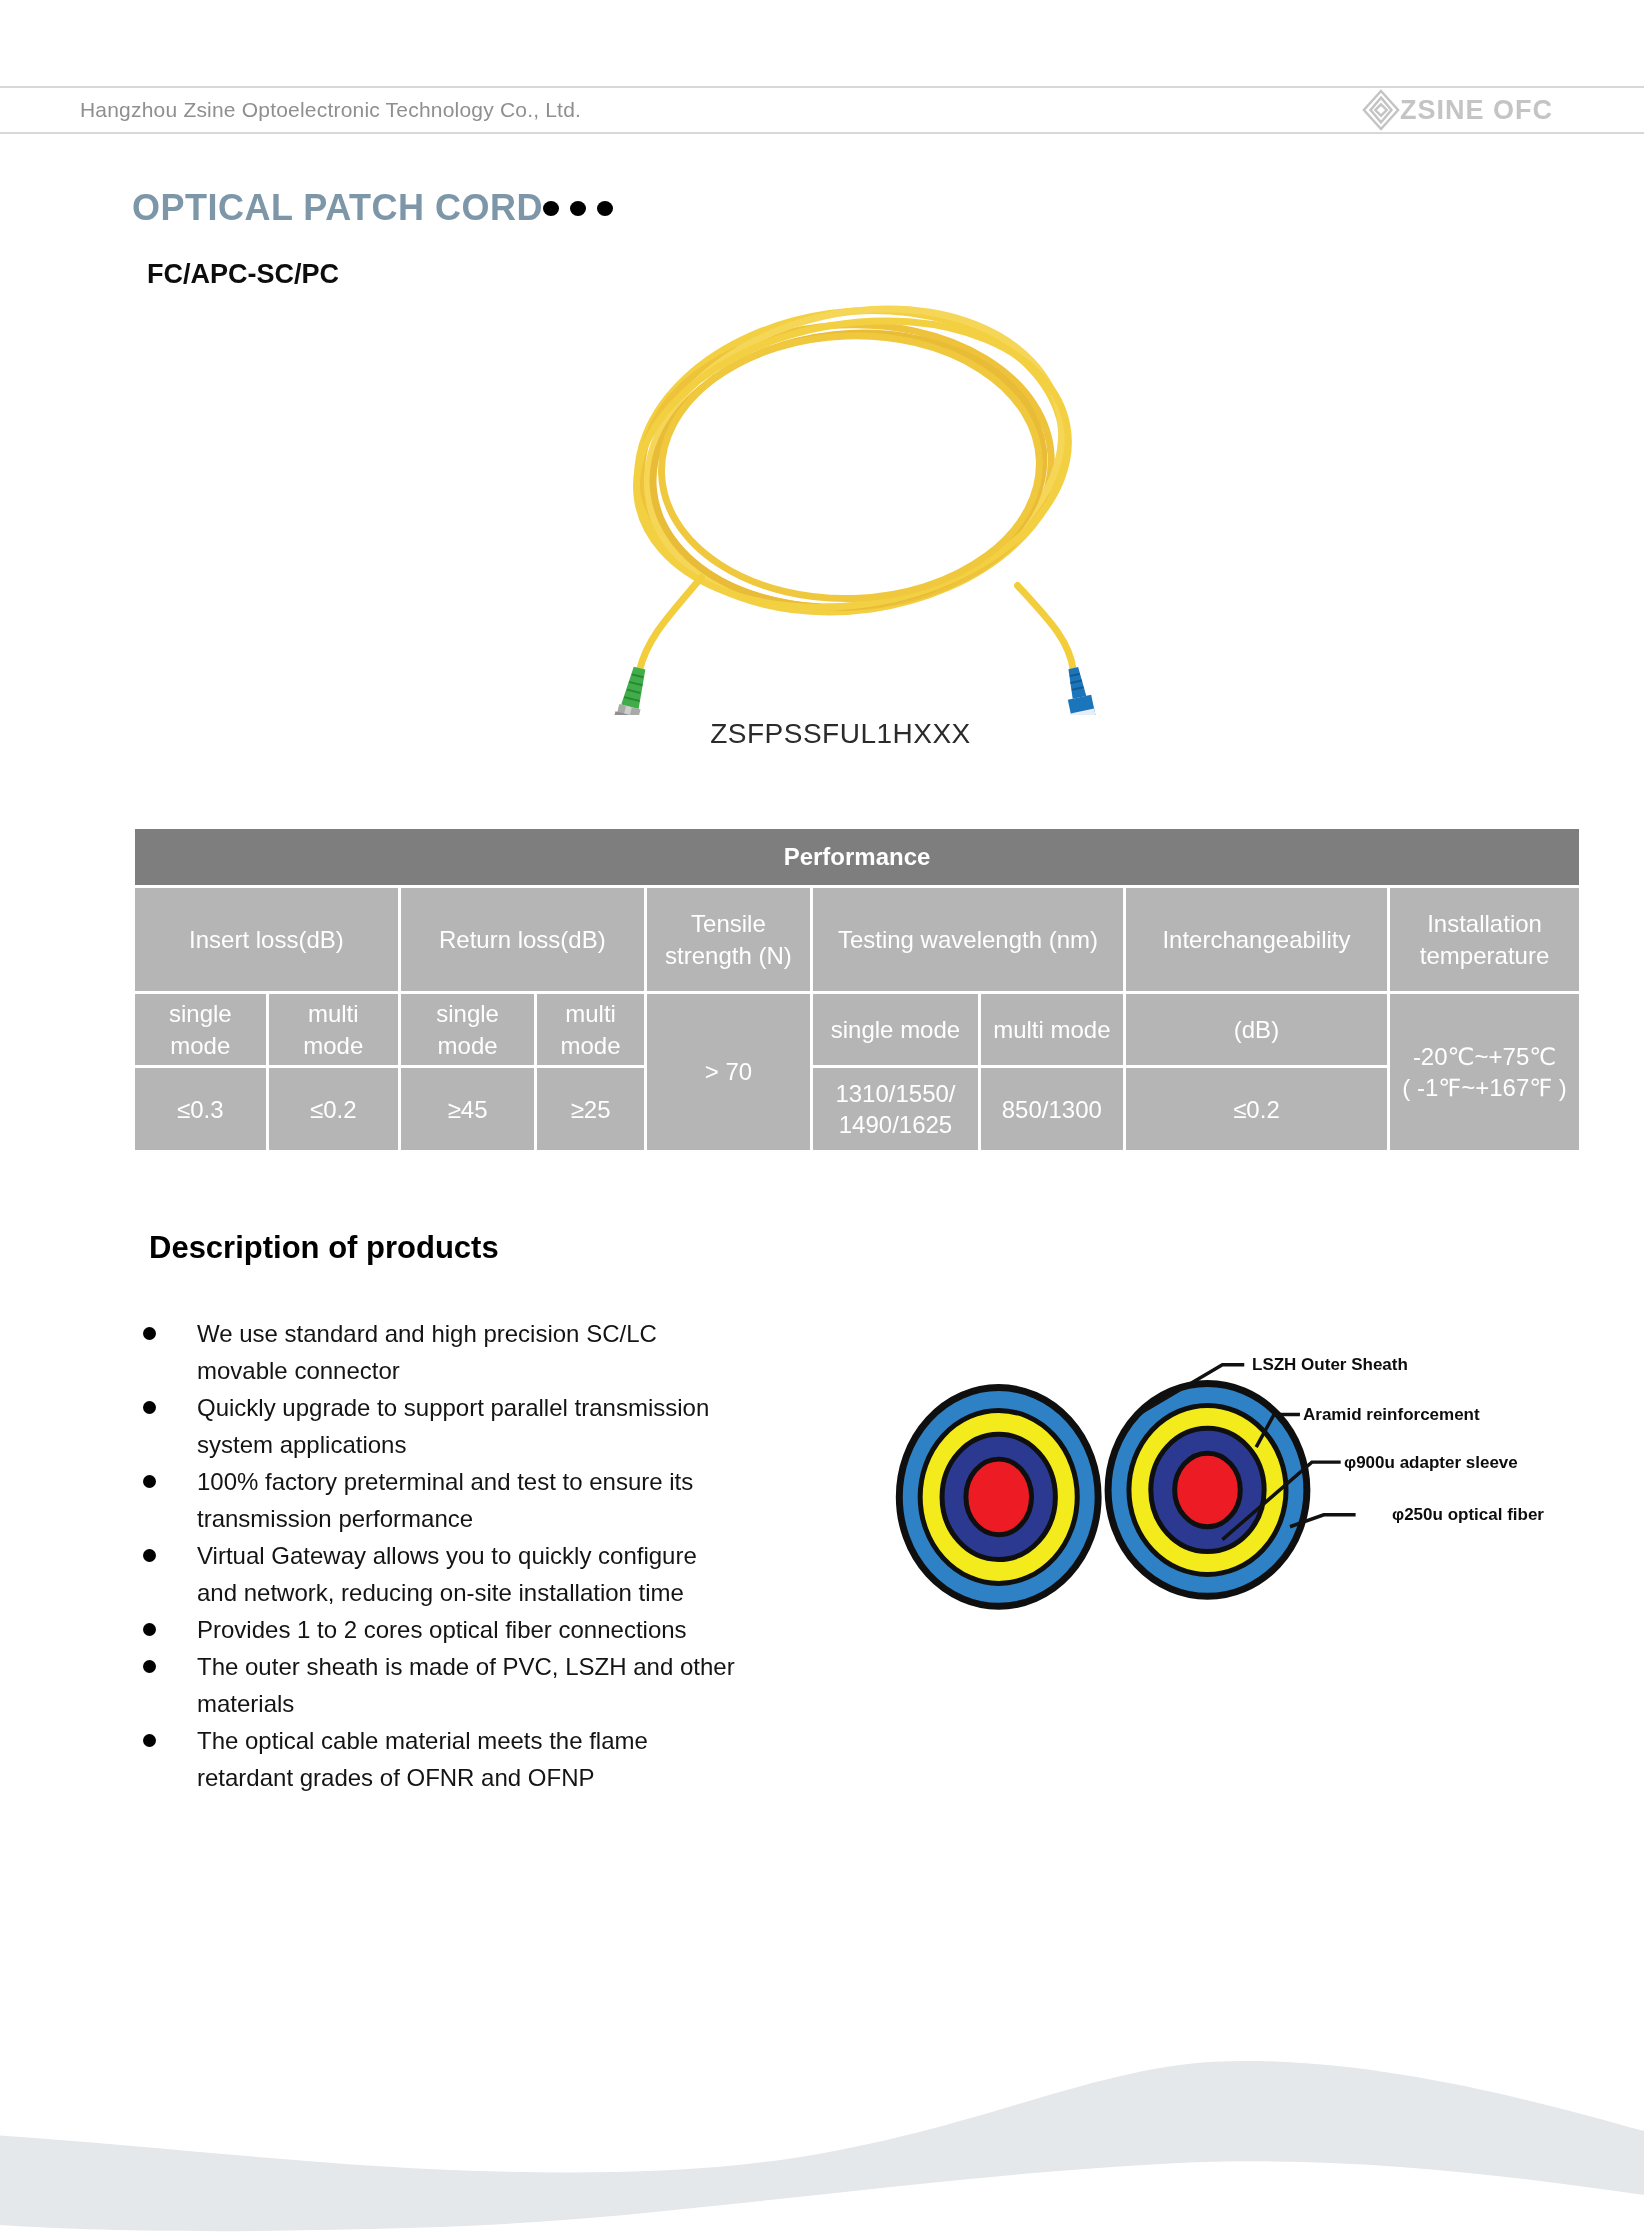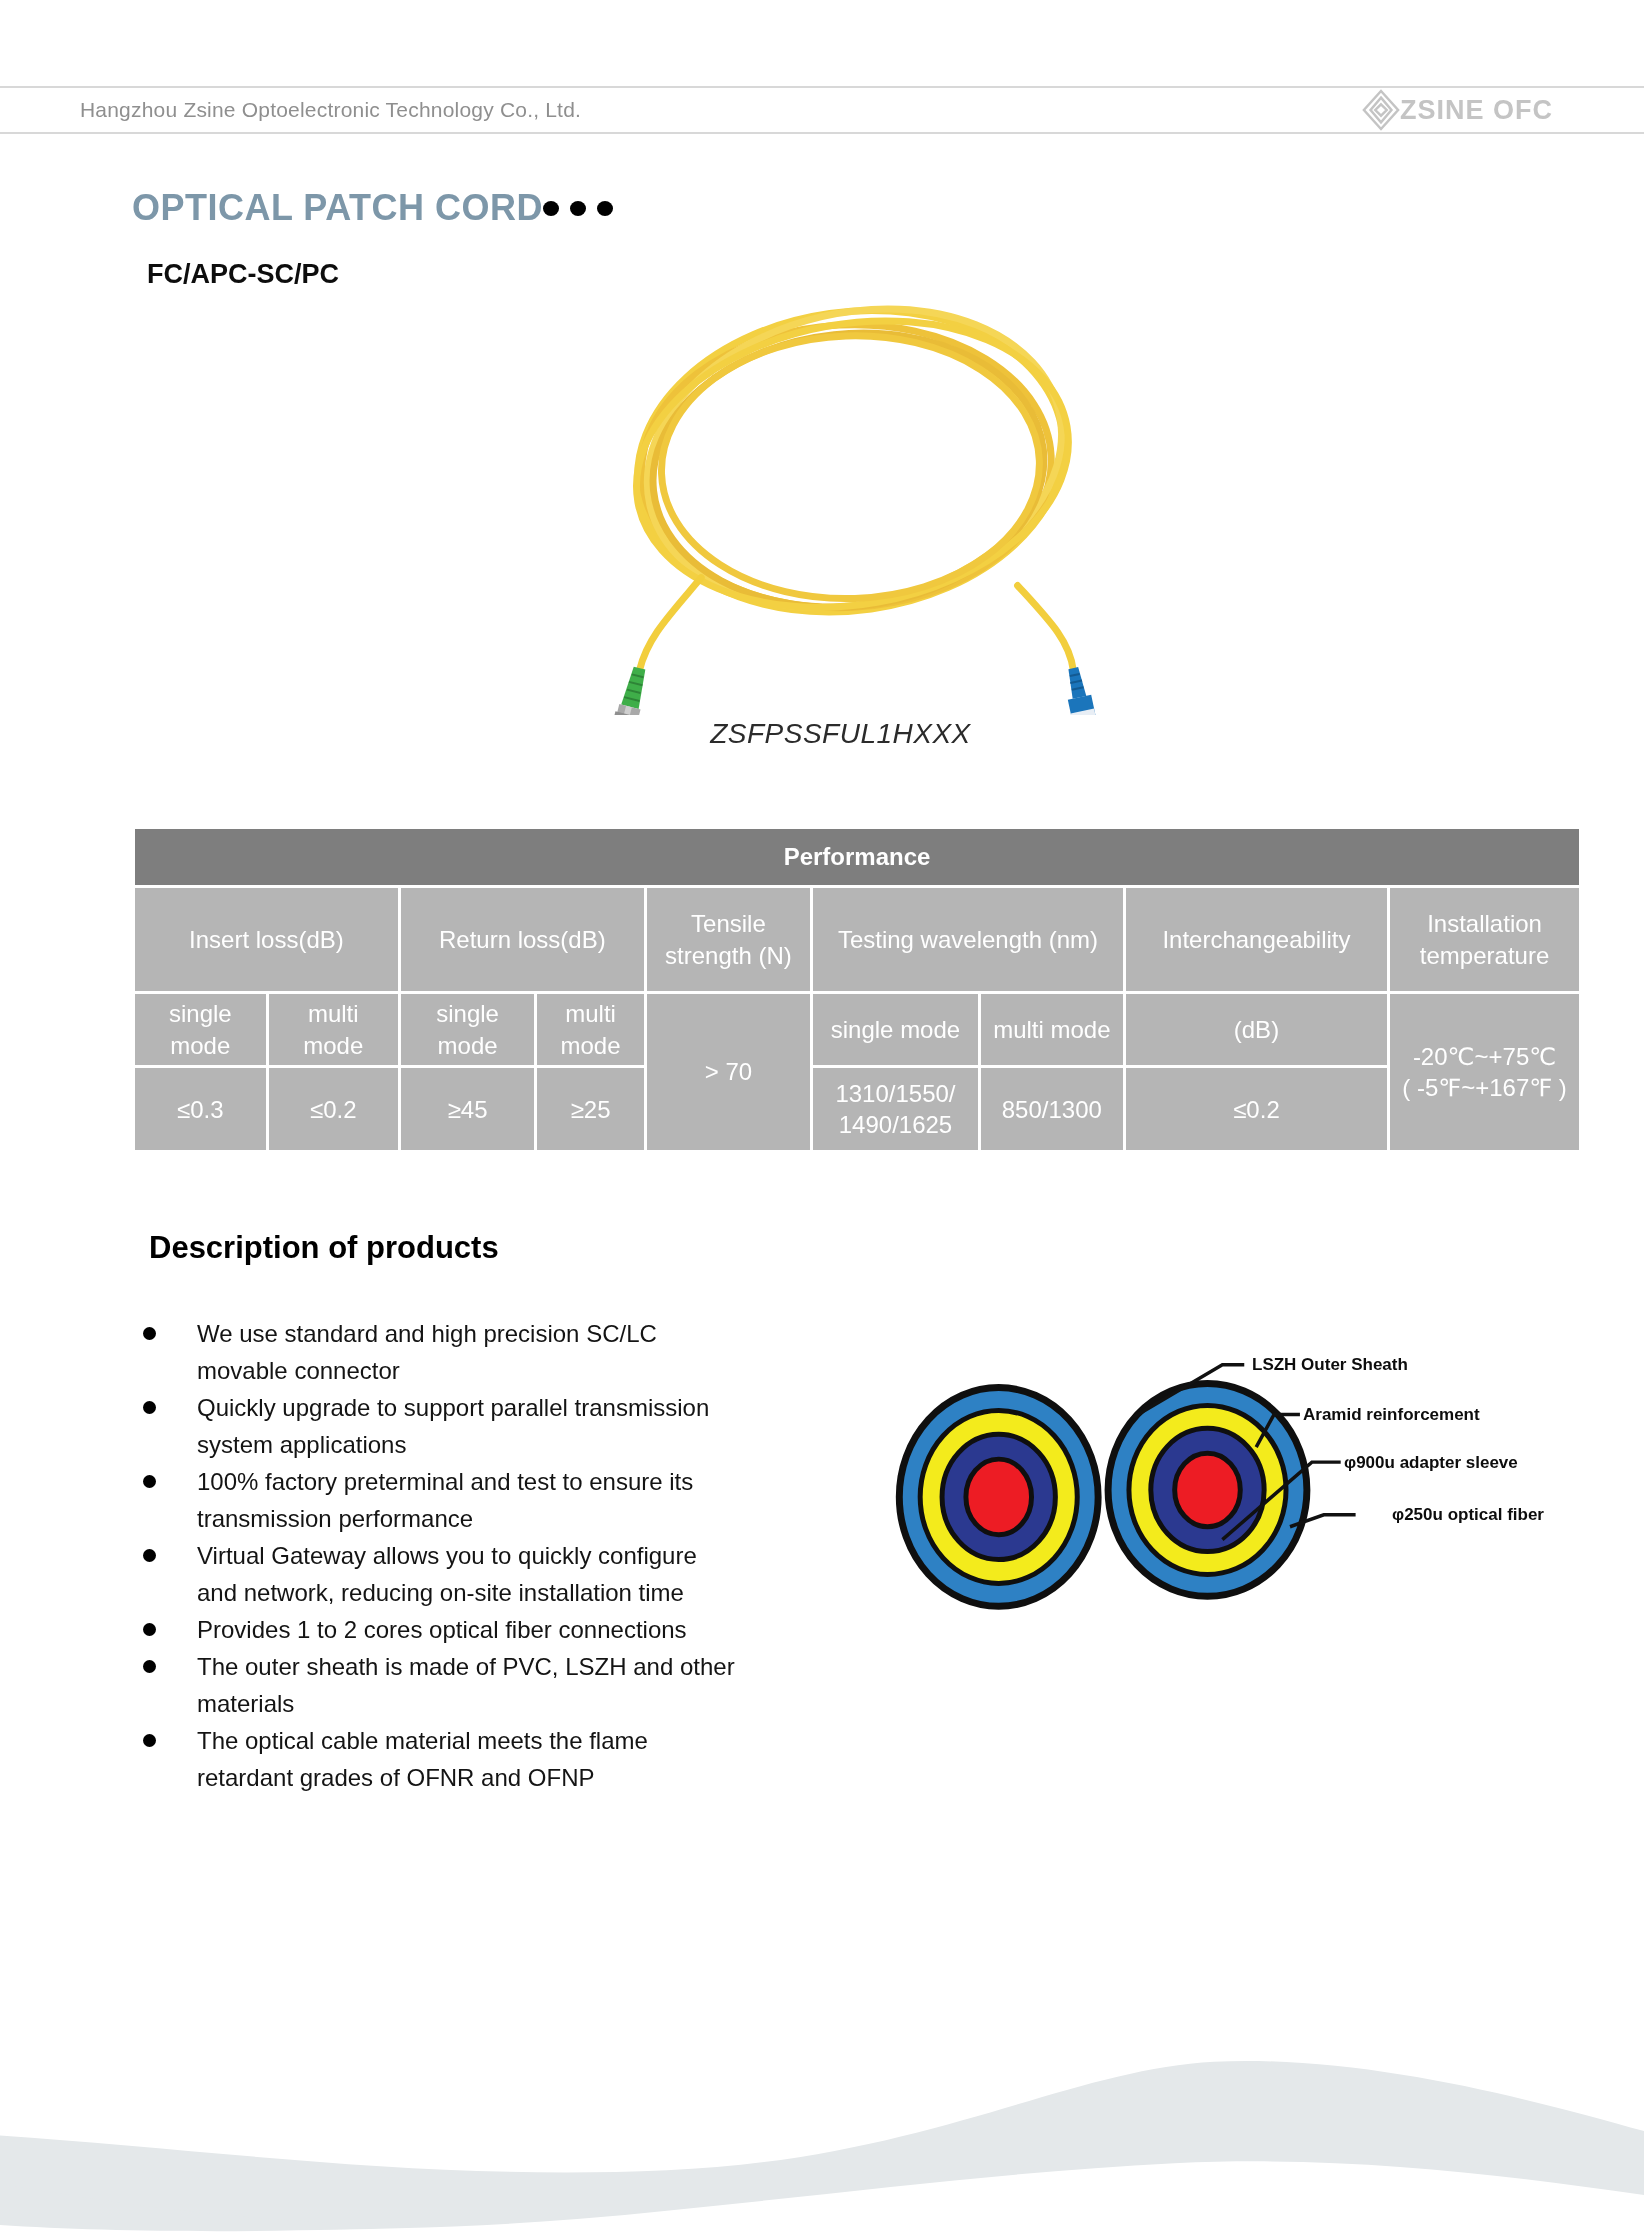--- a/index.html
+++ b/index.html
@@ -18,21 +18,21 @@
   
   .title-row{position:absolute;top:187px;left:132px;display:flex;align-items:center;}
   .page-title{font-size:36px;font-weight:bold;color:#7d97a9;letter-spacing:0.5px;}
   .dots{display:flex;gap:11px;align-items:center;}
   .dot-lg{width:16px;height:15px;border-radius:50%;background:#000;}
   .subtitle{position:absolute;top:259px;left:147px;font-size:27px;font-weight:bold;color:#0d0d0d;}
 
   
   .photo{position:absolute;top:287px;left:552px;width:577px;height:428px;}
   .product-code{position:absolute;top:718px;left:552px;width:577px;text-align:center;
-                font-size:28px;color:#2b2b2b;letter-spacing:0.5px;font-style:italic;}
+                font-size:28px;color:#2b2b2b;letter-spacing:0.5px;}
 
   
   .perf-table{position:absolute;top:826px;left:132px;width:1450px;
               border-collapse:separate;border-spacing:3px;table-layout:fixed;}
   .perf-table td{background:#b5b5b5;color:#ffffff;text-align:center;vertical-align:middle;
                  font-size:24px;line-height:1.32;padding:4px 6px;box-sizing:border-box;}
   .perf-title{background:#7e7e7e !important;font-weight:bold;font-size:25px;height:56px;}
   .row-head td{height:103px;}
   .row-mid td{height:64px;}
   .row-val td{height:82px;}
@@ -154,21 +154,21 @@
       <td>single mode</td>
       <td>multi mode</td>
       <td>single mode</td>
       <td>multi mode</td>
       <td rowspan="2">&gt; 70</td>
       <td>single mode</td>
       <td>multi mode</td>
       <td>(dB)</td>
       <td rowspan="2" class="temp-cell">
         <div>-20℃~+75℃</div>
-        <div>( -5℉~+167℉ )</div>
+        <div>( -1℉~+167℉ )</div>
       </td>
     </tr>
     <tr class="row-val">
       <td>≤0.3</td>
       <td>≤0.2</td>
       <td>≥45</td>
       <td>≥25</td>
       <td class="small-cell">
         <div>1310/1550/</div>
         <div>1490/1625</div>

